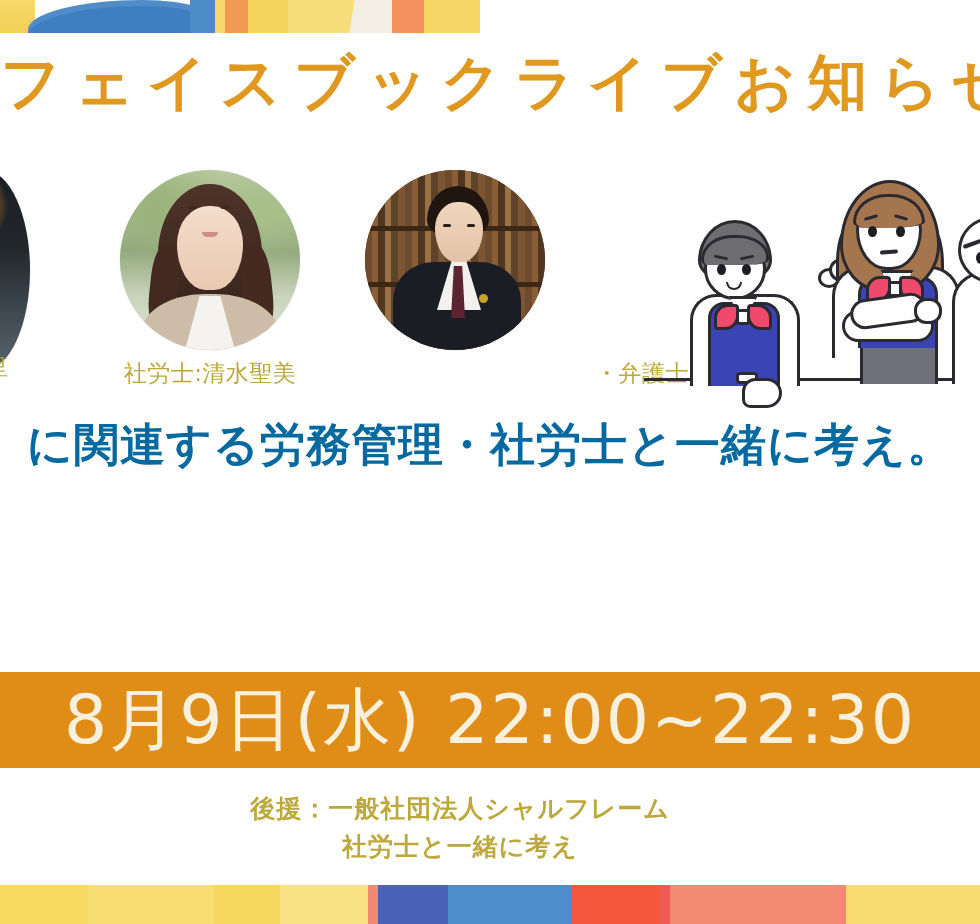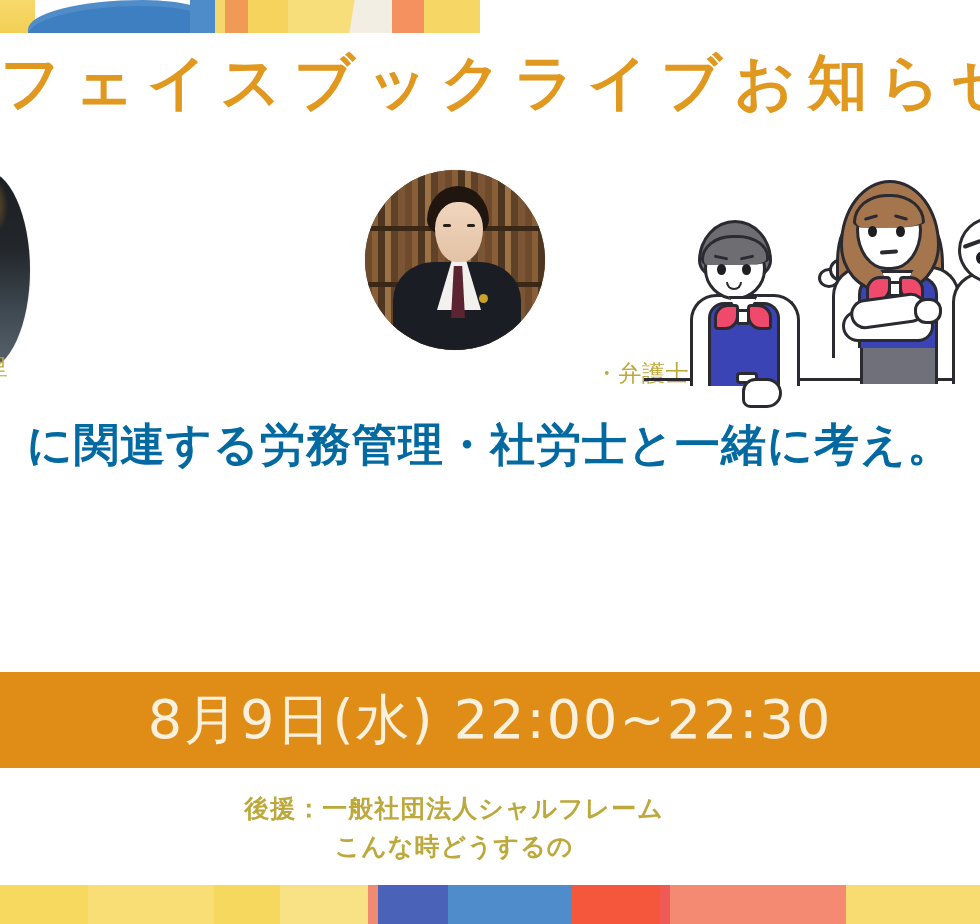--- a/index.html
+++ b/index.html
@@ -261,27 +261,27 @@
   .questions div{white-space:nowrap;}
 
   
   .banner{
     position:absolute;left:0;top:672px;width:980px;height:96px;
     background:#e08d18;
     display:flex;align-items:center;justify-content:center;
   }
   .banner-text{
     font-family:"DejaVu Sans","Liberation Sans",sans-serif;
-    font-weight:400;font-size:54px;letter-spacing:2px;
+    font-weight:400;font-size:68px;letter-spacing:2px;
     color:#f9f1dd;white-space:nowrap;line-height:1;
   }
 
   
   .sponsor{
-    position:absolute;left:4px;top:790px;width:900px;text-align:center;
+    position:absolute;left:10px;top:790px;width:900px;text-align:center;
     font-family:"DejaVu Sans","Liberation Sans",sans-serif;
     font-weight:700;color:#bda83b;font-size:25px;line-height:1.5;
     letter-spacing:1px;
   }
   .sponsor div{white-space:nowrap;}
 
   
   .strip-bot{position:absolute;left:0;bottom:0;width:980px;height:39px;overflow:hidden;}
   .strip-bot .band{position:absolute;top:0;height:39px;}
   .sb-y1{left:0;width:92px;background:#f7d95f;}
@@ -318,20 +318,35 @@
 
   <div class="speakers">
 
     <div class="speaker sp1">
       <div class="avatar">
         <div class="sp1-img"></div>
       </div>
       <div class="cap">多朱里</div>
     </div>
 
+    <div class="speaker sp2">
+      <div class="avatar">
+        <div class="sp2-bg"></div>
+        <div class="sp2-hair"></div>
+        <div class="sp2-hair2"></div>
+        <div class="sp2-hair3"></div>
+        <div class="sp2-face"></div>
+        <div class="sp2-eye l"></div>
+        <div class="sp2-eye r"></div>
+        <div class="sp2-mouth"></div>
+        <div class="sp2-jacket"></div>
+        <div class="sp2-shirt"></div>
+      </div>
+      <div class="cap">社労士:清水聖美</div>
+    </div>
 
     <div class="speaker sp3">
       <div class="avatar">
         <div class="sp3-bg"></div>
         <div class="sp3-shelf a"></div>
         <div class="sp3-shelf b"></div>
         <div class="sp3-suit"></div>
         <div class="sp3-shirt"></div>
         <div class="sp3-tie"></div>
         <div class="sp3-badge"></div>
@@ -410,21 +425,21 @@
 
   <div class="questions">
   </div>
 
   <div class="banner">
     <span class="banner-text">8月9日(水) 22:00~22:30</span>
   </div>
 
   <div class="sponsor">
     <div>後援：一般社団法人シャルフレーム</div>
-    <div>こんな時どうするの</div>
+    <div>社労士と一緒に考え</div>
   </div>
 
   <div class="strip-bot">
     <div class="band sb-y1"></div>
     <div class="band sb-y2"></div>
     <div class="band sb-y3"></div>
     <div class="band sb-y4"></div>
     <div class="band sb-pk"></div>
     <div class="band sb-b1"></div>
     <div class="band sb-b2"></div>

